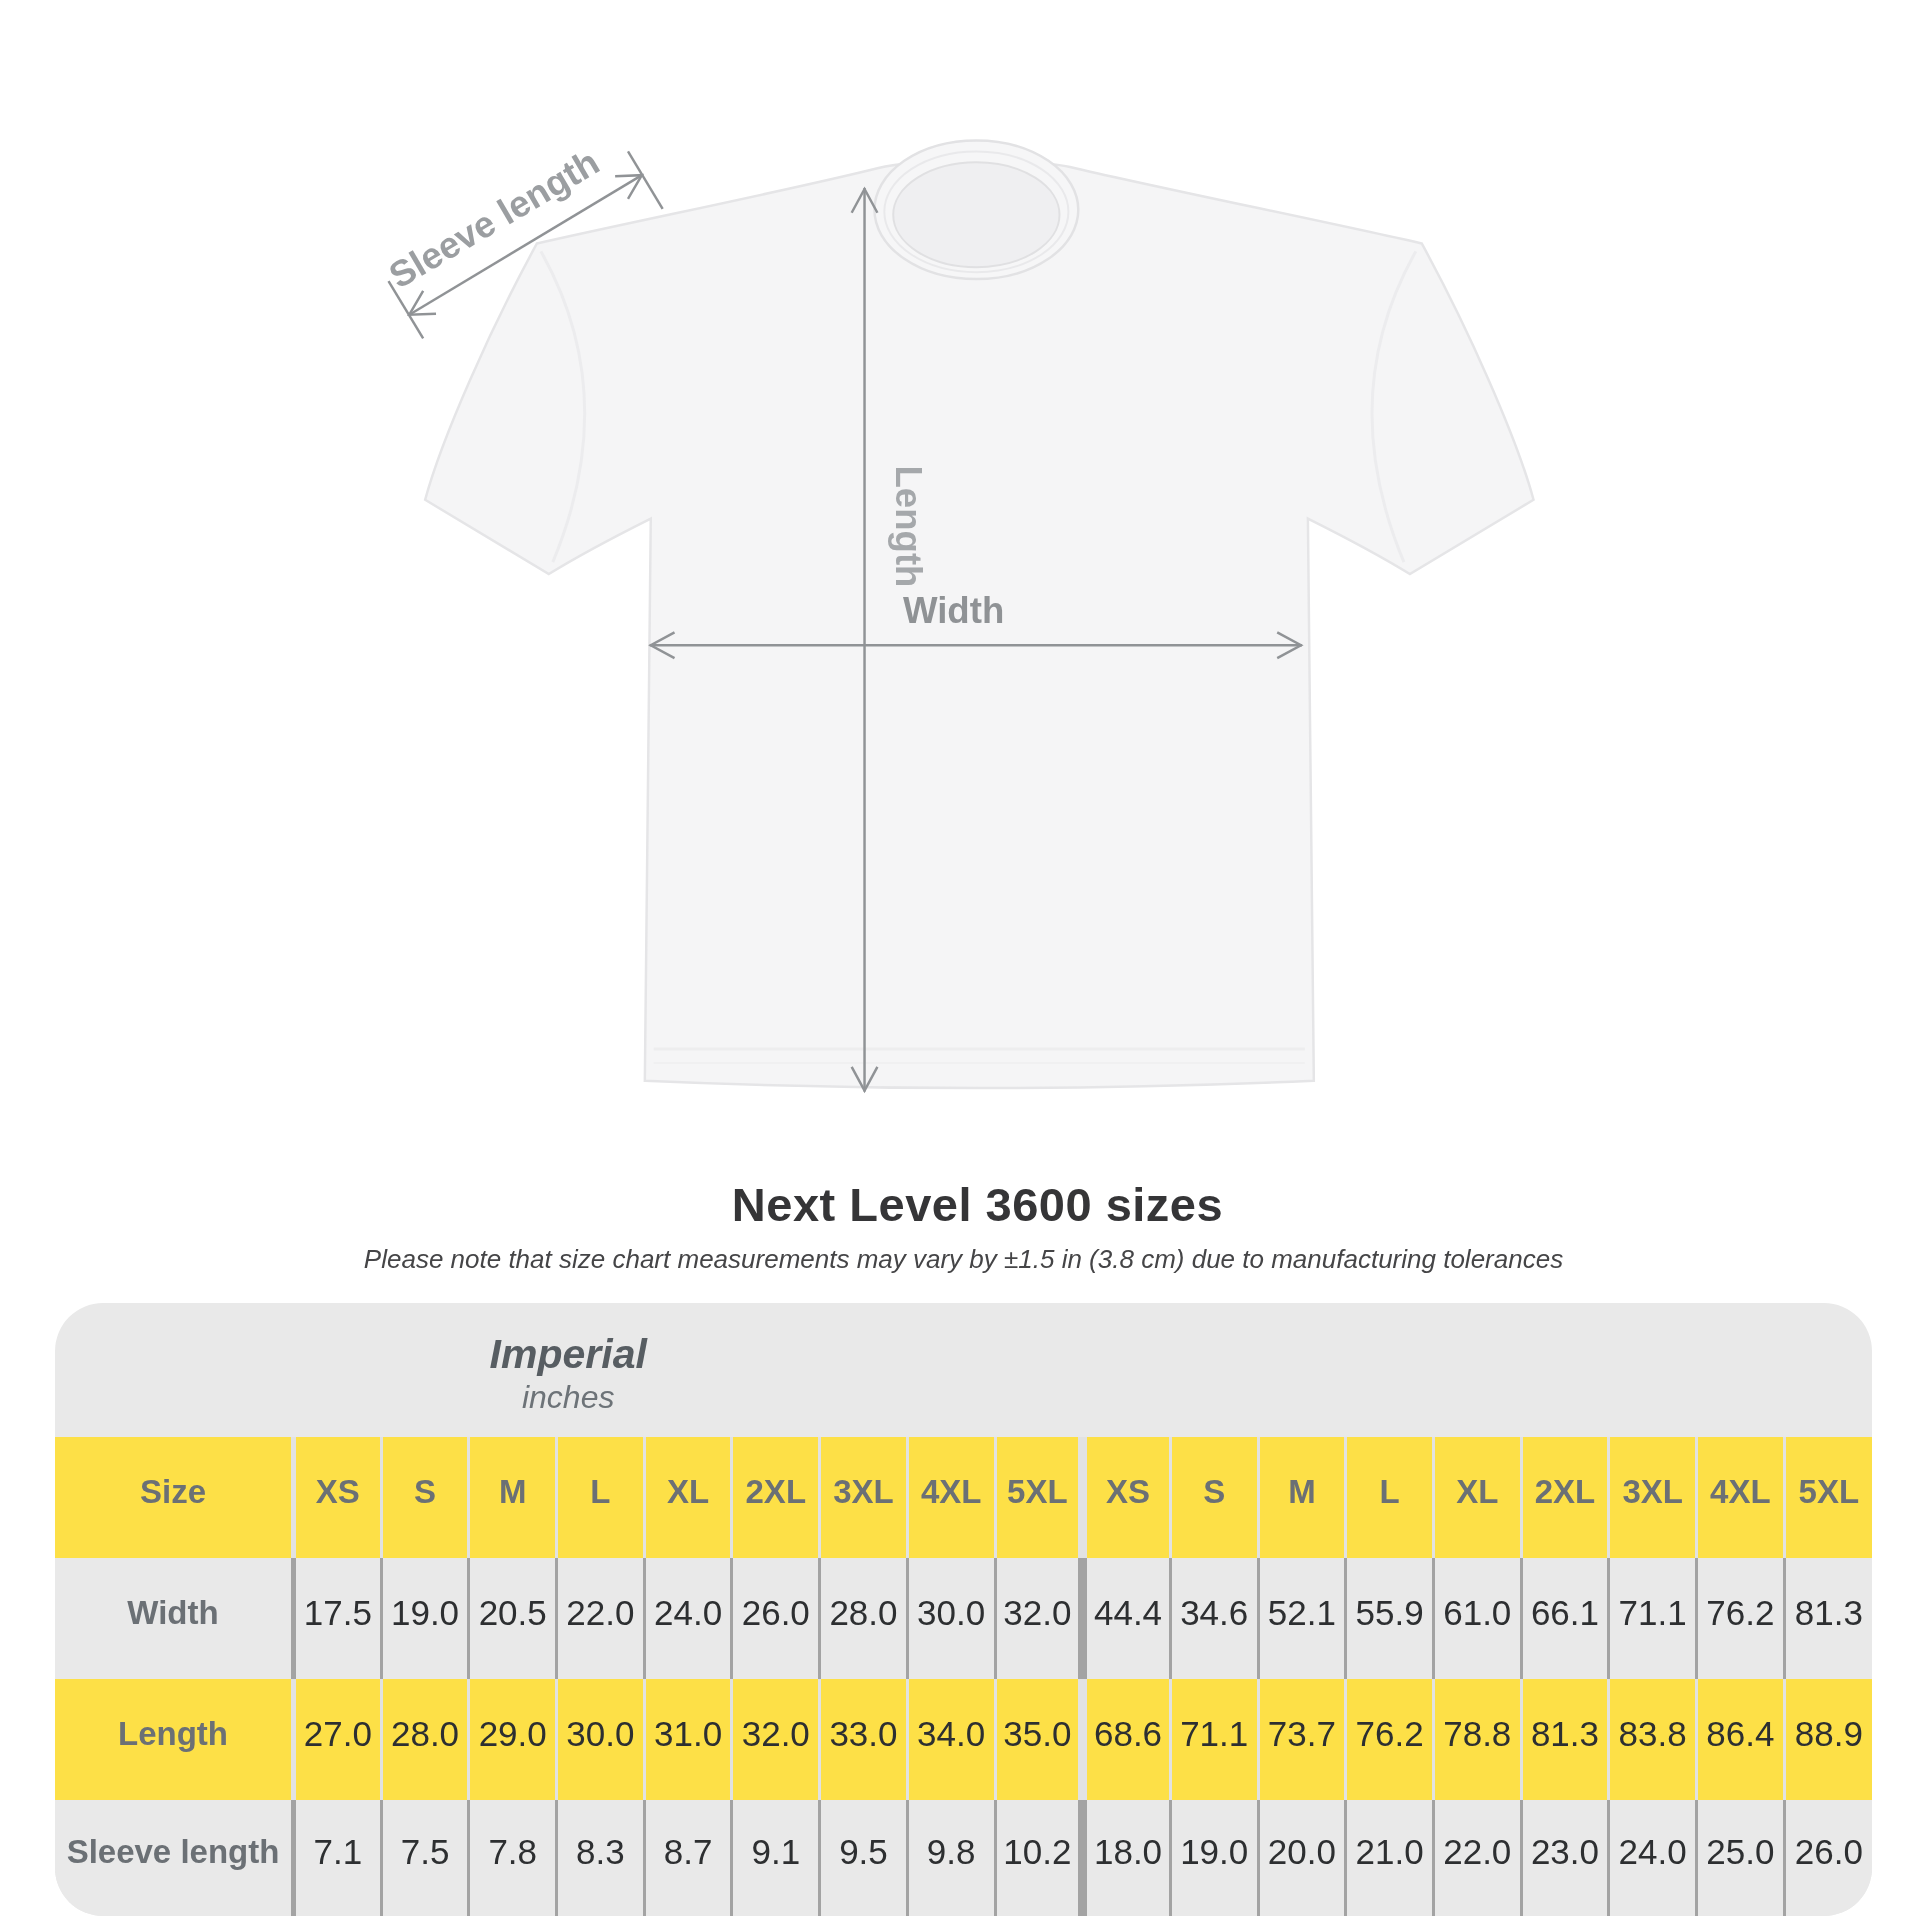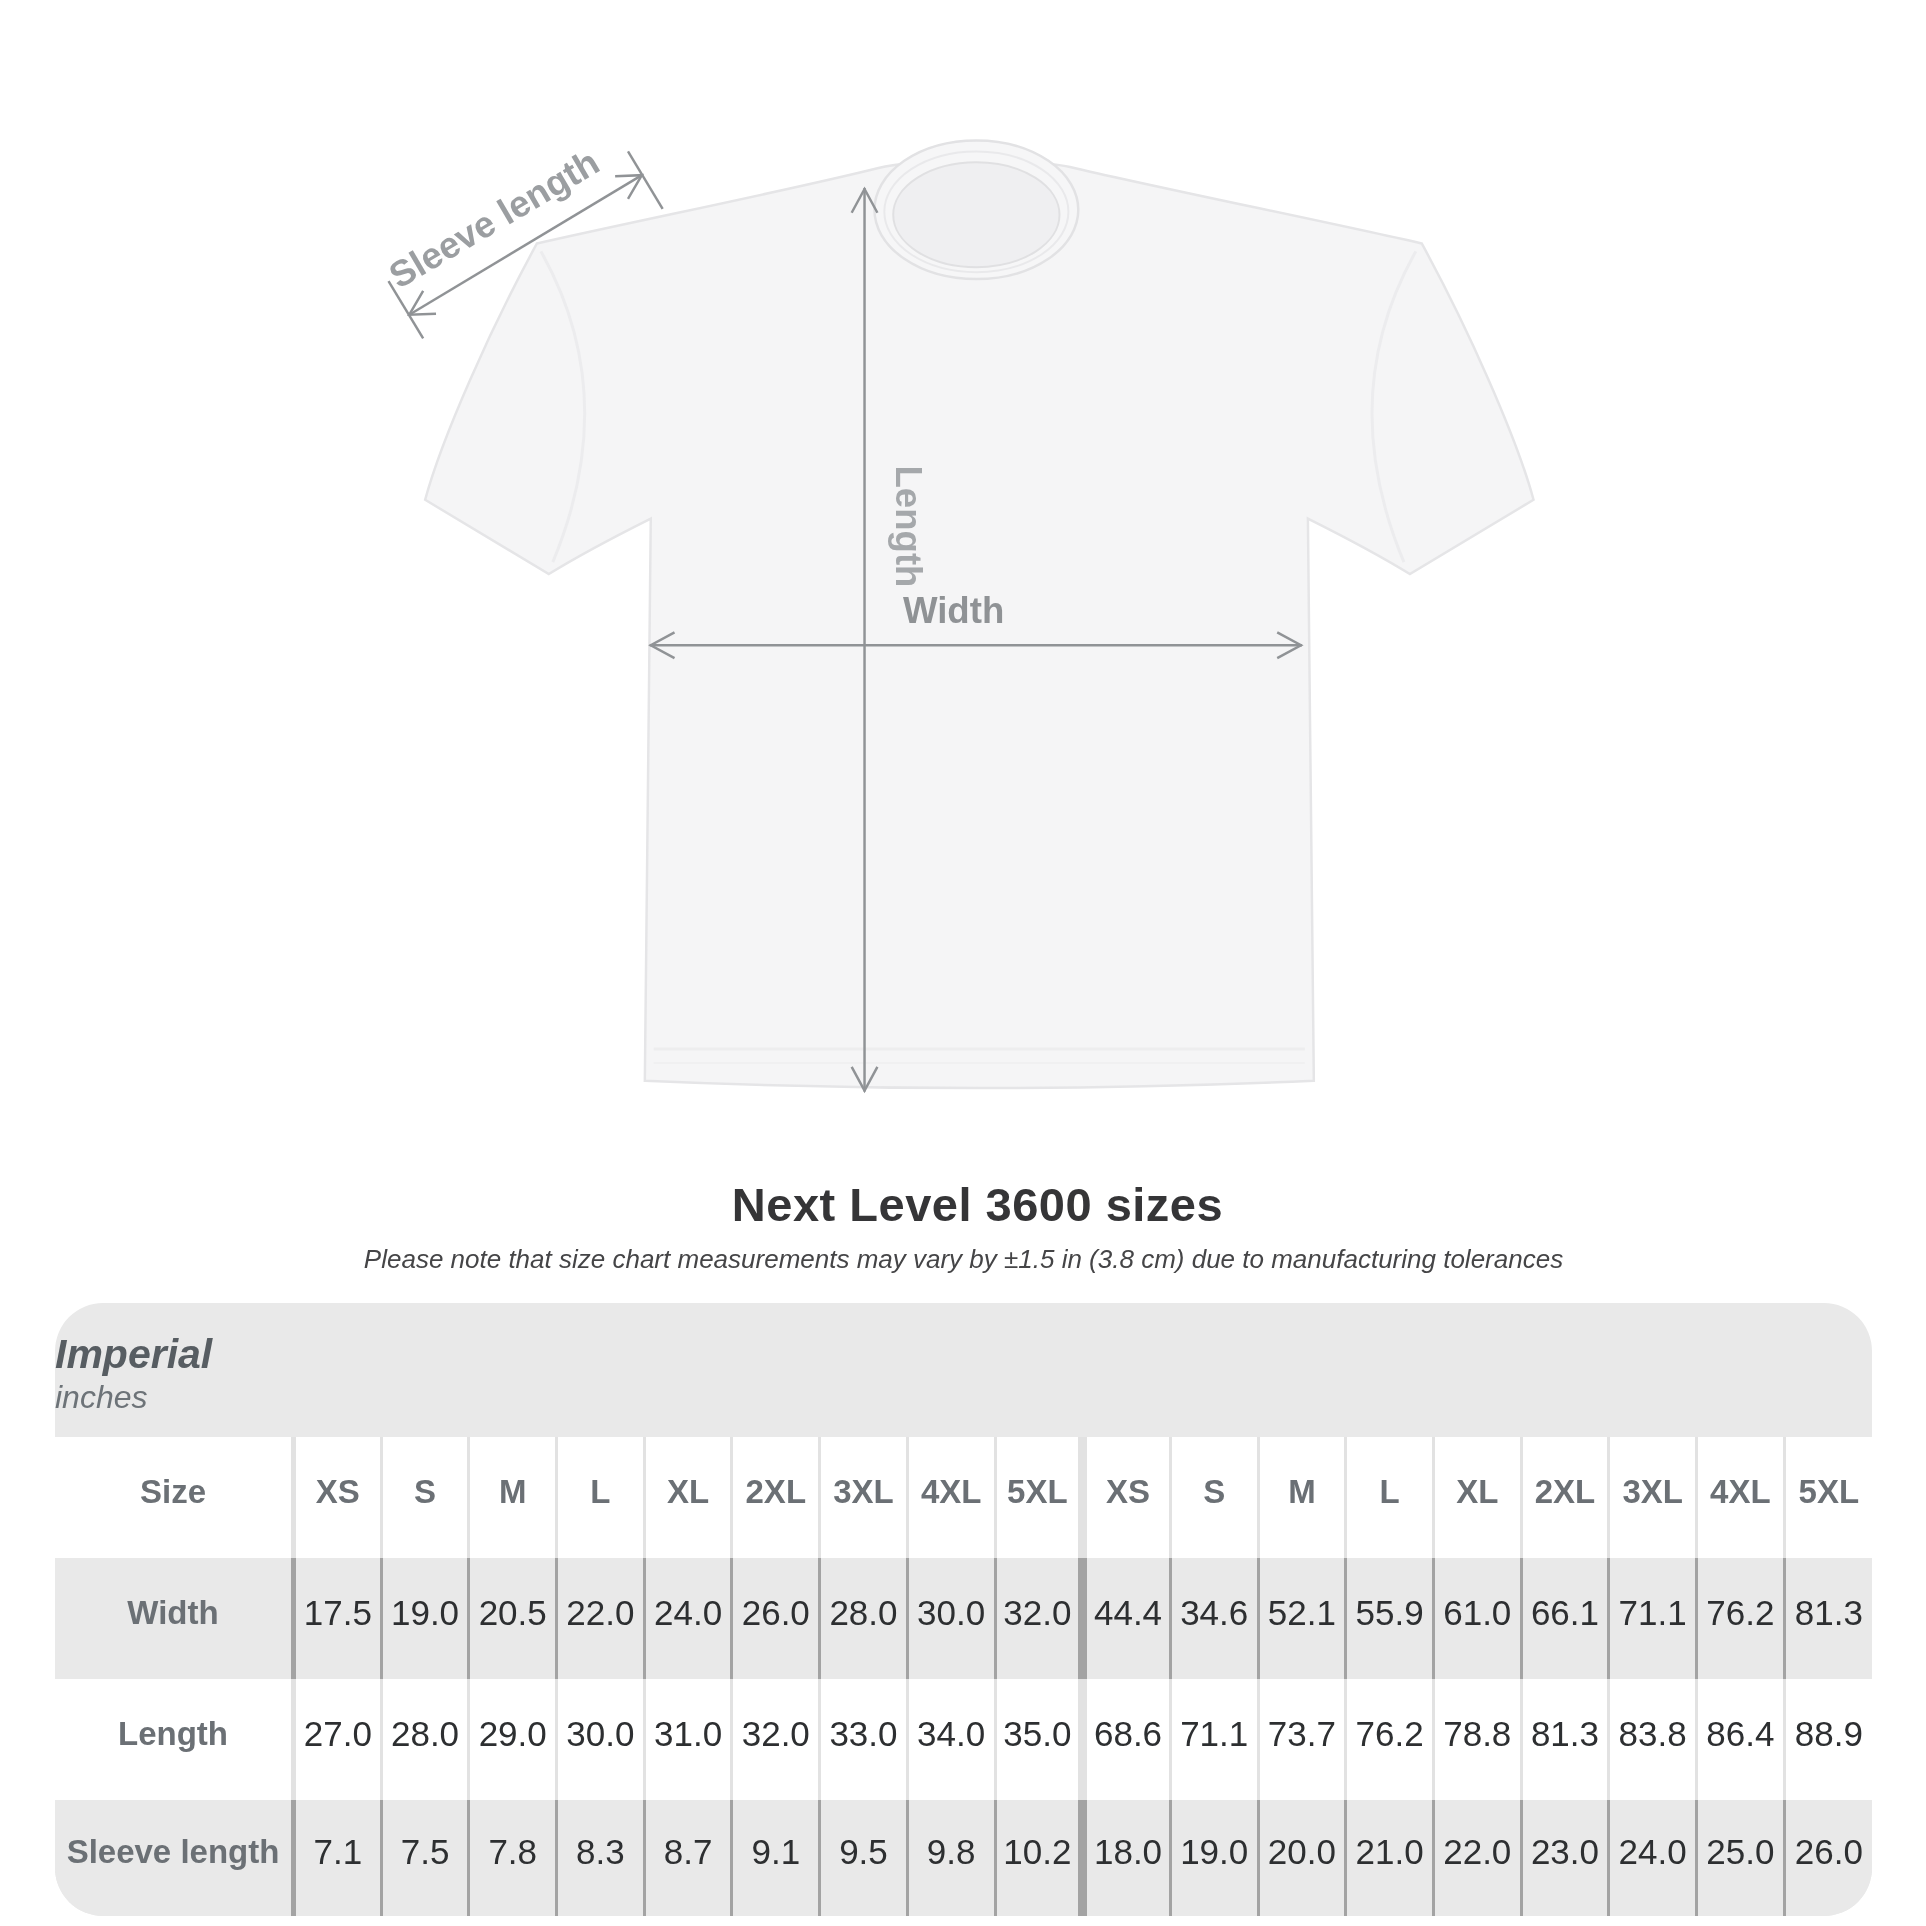--- a/index.html
+++ b/index.html
@@ -20,31 +20,31 @@
   p.page-subtitle{
     margin:0;text-align:center;font-style:italic;
     font-size:26px;line-height:36px;color:#454547;
   }
   
   .card{
     width:1817px;margin:26px auto 0;background:#e9e9e9;
     border-radius:48px;overflow:hidden;
   }
   .unit-band{display:flex;height:134px;}
-  .unit-group{display:flex;flex-direction:column;justify-content:center;padding-top:8px;}
+  .unit-group{display:flex;flex-direction:column;align-items:center;justify-content:center;padding-top:8px;}
   .unit-group.imperial{flex:0 0 56.49%;}
   .unit-group.metric{flex:0 0 43.51%;}
   .unit-group .g-name{font-weight:bold;font-style:italic;font-size:41px;color:#575d62;line-height:46px;}
   .unit-group .g-unit{font-style:italic;font-size:32px;color:#6d7378;line-height:40px;}
   table.sizes{width:100%;border-collapse:collapse;table-layout:fixed;}
   table.sizes th,table.sizes td{
     text-align:center;vertical-align:middle;height:109px;padding:0 0 12px 0;
   }
   table.sizes tr:last-child td{height:104px;}
-  tr.white{background:#ffffff;}
+  tr.white{background:#fde047;}
   tr.gray{background:#e9e9e9;}
   th.corner,td.row-label{width:236px;}
   table.sizes th{font-weight:bold;font-size:33px;color:#6b7075;}
   td.row-label{font-weight:bold;font-size:33px;color:#6b7075;}
   td.val{font-size:35px;color:#2d2f31;}
   tr.white > th:not(:first-child),
   tr.white > td:not(:first-child){border-left:3px solid #e2e2e2;}
   tr.gray > td:not(:first-child){border-left:3px solid #a3a3a3;}
   .first-data{border-left-width:5px !important;}
   .metric-start{border-left-width:9px !important;}

